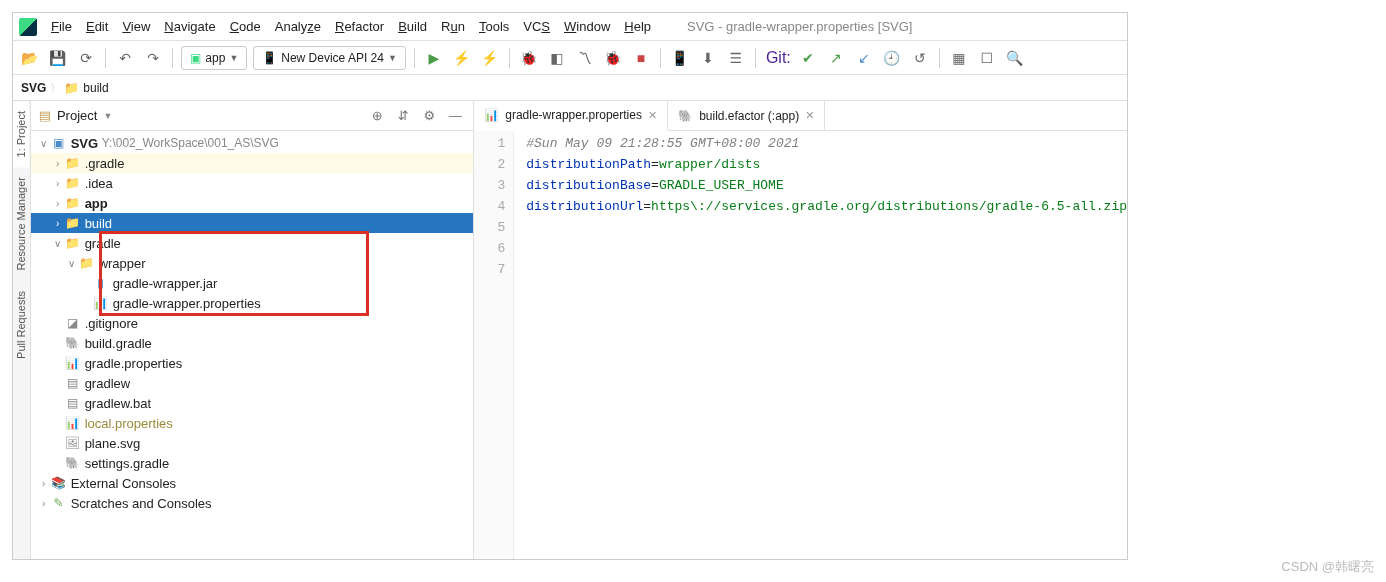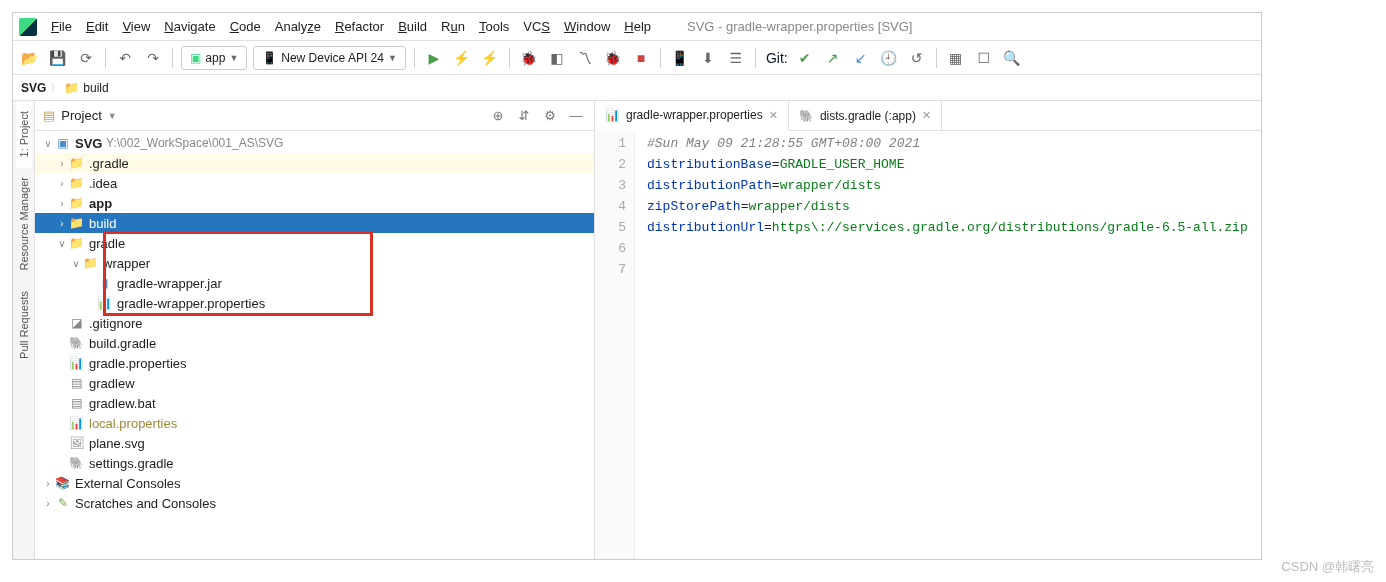--- a/index.html
+++ b/index.html
@@ -1,29 +1,29 @@
 <!DOCTYPE html>
 <html><head>
 <meta charset="utf-8">
 <style>
 * { box-sizing: border-box; margin: 0; padding: 0; }
 body { font-family: "Segoe UI", Arial, sans-serif; font-size: 13px; color: #222; background: #fff; width: 1386px; height: 582px; overflow: hidden; position: relative; }
-.frame { border: 1px solid #ccc; width: 1250px; height: 548px; margin: 12px; display: flex; flex-direction: column; }
+.frame { border: 1px solid #ccc; width: 1116px; height: 548px; margin: 12px; display: flex; flex-direction: column; }
 .menu-bar { display: flex; align-items: center; height: 28px; padding: 0 6px; gap: 2px; border-bottom: 1px solid #e0e0e0; }
 .logo { width: 18px; height: 18px; background: linear-gradient(135deg,#3ddc84 50%,#073042 50%); border-radius: 2px; margin-right: 6px; }
 .menu-item { padding: 2px 6px; cursor: default; }
 .menu-item u { text-decoration: underline; }
 .win-title { margin-left: 28px; color: #888; }
 .toolbar { display: flex; align-items: center; height: 34px; padding: 2px 6px; gap: 6px; border-bottom: 1px solid #e0e0e0; }
 .tb-btn { width: 22px; height: 22px; display: flex; align-items: center; justify-content: center; color: #666; cursor: pointer; font-size: 14px; }
 .tb-sep { width: 1px; height: 20px; background: #d0d0d0; margin: 0 2px; }
 .combo { border: 1px solid #ccc; border-radius: 3px; padding: 2px 8px; display: flex; align-items: center; gap: 4px; height: 24px; font-size: 12px; cursor: pointer; }
 .combo .arrow { font-size: 9px; color: #666; }
 .run-icon { color: #4a9e4a; }
-.git-lbl { font-size: 14px; color: #0f172a; margin-left: 2px; }
+.git-lbl { font-size: 16px; color: #4c1d95; margin-left: 2px; }
 .breadcrumb { display: flex; align-items: center; height: 26px; padding: 2px 8px; gap: 4px; border-bottom: 1px solid #e0e0e0; font-size: 12px; }
 .bc-sep { color: #aaa; font-size: 10px; }
 .bc-folder { color: #d28b26; }
 .main { flex: 1; display: flex; overflow: hidden; }
 .side-tabs { width: 22px; border-right: 1px solid #e0e0e0; display: flex; flex-direction: column; align-items: center; background: #f5f5f5; }
 .side-tab { writing-mode: vertical-rl; transform: rotate(180deg); padding: 10px 2px; font-size: 11px; color: #555; cursor: pointer; white-space: nowrap; }
 .side-tab.active { background: #fff; }
 .project-panel { width: 560px; display: flex; flex-direction: column; border-right: 1px solid #e0e0e0; }
 .panel-header { display: flex; align-items: center; height: 30px; padding: 0 8px; border-bottom: 1px solid #e0e0e0; gap: 6px; }
 .panel-header .spacer { flex: 1; }
@@ -261,39 +261,38 @@
 
     <div class="editor-area">
       <div class="editor-tabs">
         <div class="ed-tab active">
           <span>📊</span>
           <span>gradle-wrapper.properties</span>
           <span class="close">✕</span>
         </div>
         <div class="ed-tab">
           <span style="color:#6aa84f">🐘</span>
-          <span>dists.gradle (:app)</span>
+          <span>build.efactor (:app)</span>
           <span class="close">✕</span>
         </div>
       </div>
       <div class="editor-body">
         <div class="gutter">
           <div>1</div>
             <div>2</div>
             <div>3</div>
             <div>4</div>
             <div>5</div>
             <div>6</div>
             <div>7</div>
         </div>
         <div class="code">
           <div><span class="c-comment">#Sun May 09 21:28:55 GMT+08:00 2021</span></div>
+          <div><span class="c-key">distributionPath</span>=<span class="c-val">wrapper/dists</span></div>
           <div><span class="c-key">distributionBase</span>=<span class="c-val">GRADLE_USER_HOME</span></div>
-          <div><span class="c-key">distributionPath</span>=<span class="c-val">wrapper/dists</span></div>
-          <div><span class="c-key">zipStorePath</span>=<span class="c-val">wrapper/dists</span></div>
           <div><span class="c-key">distributionUrl</span>=<span class="c-val">https\://services.gradle.org/distributions/gradle-6.5-all.zip</span></div>
           <div></div>
         </div>
       </div>
     </div>
   </div>
 </div>
 
 <div class="watermark">CSDN @韩曙亮</div>
 

